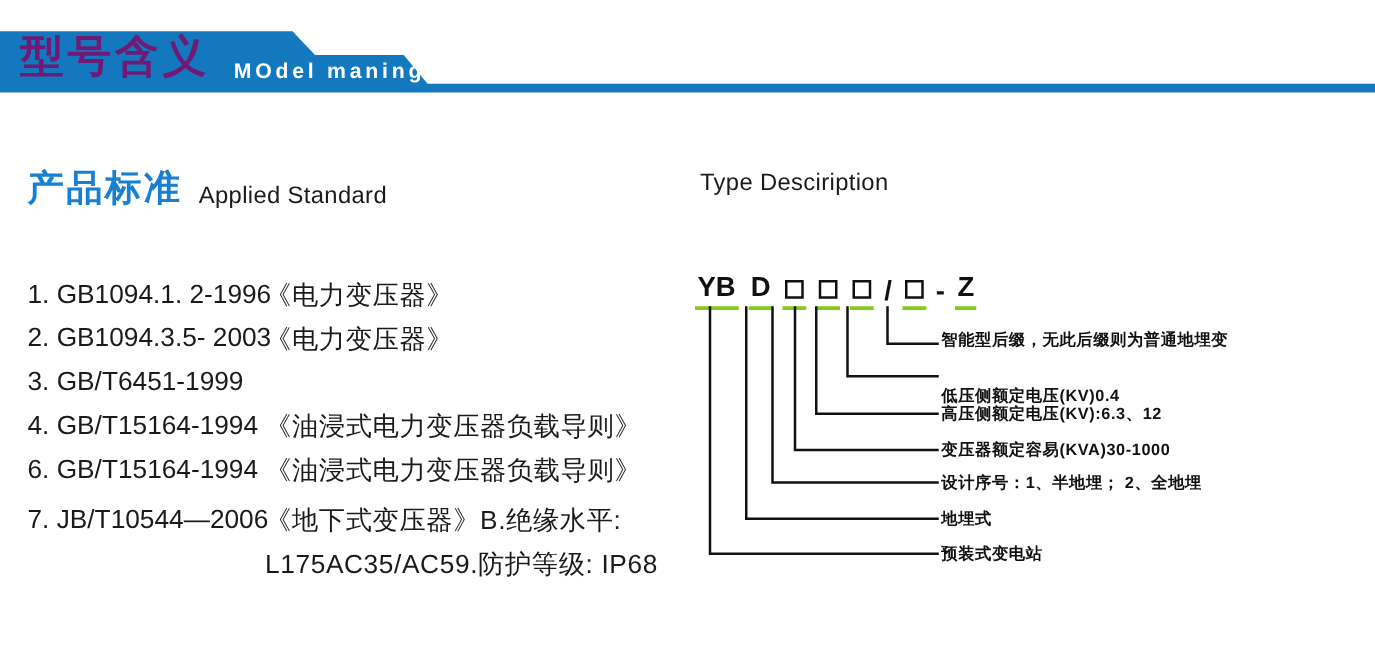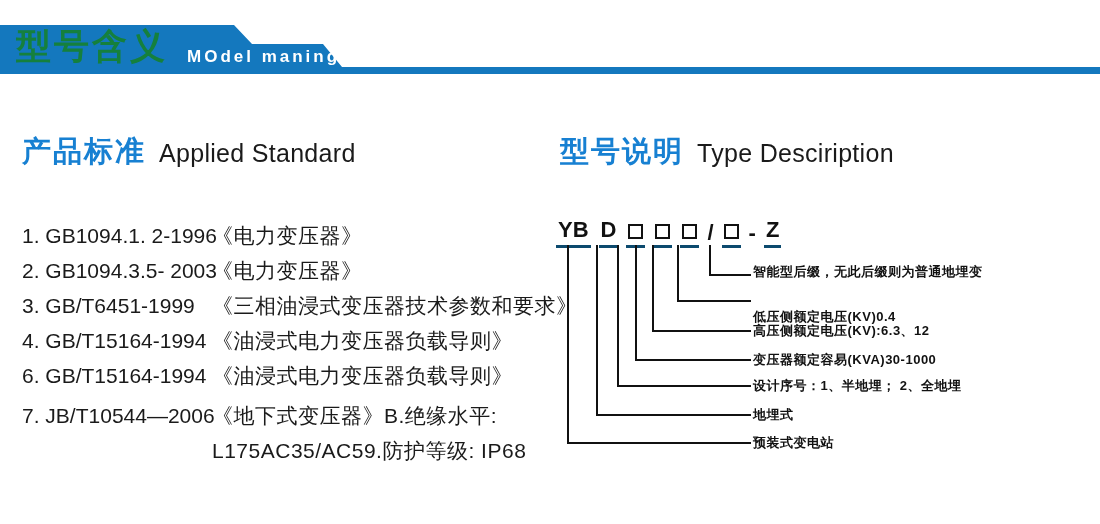--- a/index.html
+++ b/index.html
@@ -4,45 +4,45 @@
 <style>
   html,body{margin:0;padding:0;}
   body{
     width:1100px;height:524px;position:relative;background:#ffffff;
     font-family:"Liberation Sans","DejaVu Sans",sans-serif;
     color:#1a1a1a;overflow:hidden;
   }
   
   .banner-svg{position:absolute;left:0;top:0;}
   .banner-title{
-    position:absolute;left:16px;top:28px;color:#15803d;
+    position:absolute;left:16px;top:28px;color:#701a75;
     font-size:35px;font-weight:700;letter-spacing:3px;line-height:1;
   }
   .banner-subtitle{
     position:absolute;left:187px;top:48px;color:#ffffff;
     font-size:17px;font-weight:700;letter-spacing:3px;line-height:1;
   }
   
   .sec-head{position:absolute;display:flex;align-items:flex-end;gap:13px;white-space:nowrap;}
   .sec-head.left{left:22px;top:136px;}
   .sec-head.right{left:560px;top:136px;}
   .sec-zh{font-size:29px;font-weight:700;color:#1780d2;letter-spacing:2px;line-height:1.1;}
-  .sec-en{font-size:25px;color:#1a1a1a;letter-spacing:0.3px;}
+  .sec-en{font-size:19px;color:#1a1a1a;letter-spacing:0.3px;}
   
   .std-list{position:absolute;left:22px;top:218px;width:530px;}
   .std-row{display:flex;height:35px;align-items:center;font-size:21px;white-space:nowrap;}
   .std-row.gap{margin-top:5px;}
   .std-code{width:190px;flex:0 0 190px;}
   .std-name{letter-spacing:0.5px;}
   
   .model-code{
     position:absolute;left:556px;top:219px;display:flex;align-items:flex-end;
     gap:8px;font-size:22px;font-weight:700;color:#111;line-height:1;
   }
-  .unit{border-bottom:3px solid #0c4a6e;padding:0 2px 4px;display:inline-flex;align-items:flex-end;}
+  .unit{border-bottom:3px solid #84cc16;padding:0 2px 4px;display:inline-flex;align-items:flex-end;}
   .plain{padding:0 0 4px;display:inline-flex;align-items:flex-end;}
   .code-box{width:11px;height:11px;border:2.5px solid #111;margin-bottom:2px;}
   .conn-svg{position:absolute;left:545px;top:243px;}
   .model-labels{position:absolute;left:753px;top:0;}
   .model-label{
     position:absolute;left:0;font-size:13px;font-weight:700;color:#111;
     line-height:22px;white-space:nowrap;letter-spacing:0.5px;
   }
 </style>
 </head>
@@ -52,36 +52,34 @@
   <polygon points="0,25 234,25 252,44 323,44 342,67 1100,67 1100,74 0,74" fill="#1478BE"></polygon>
 </svg>
 <div class="banner-title">型号含义</div>
 <div class="banner-subtitle">MOdel maning</div>
 
 <div class="sec-head left">
   <span class="sec-zh">产品标准</span>
   <span class="sec-en">Applied Standard</span>
 </div>
 <div class="sec-head right">
-  <span class="sec-zh">型号说明</span>
   <span class="sec-en">Type Desciription</span>
 </div>
 
 <div class="std-list">
   <div class="std-row">
     <span class="std-code">1. GB1094.1. 2-1996</span>
     <span class="std-name">《电力变压器》</span>
   </div>
   <div class="std-row">
     <span class="std-code">2. GB1094.3.5- 2003</span>
     <span class="std-name">《电力变压器》</span>
   </div>
   <div class="std-row">
     <span class="std-code">3. GB/T6451-1999</span>
-    <span class="std-name">《三相油浸式变压器技术参数和要求》</span>
   </div>
   <div class="std-row">
     <span class="std-code">4. GB/T15164-1994</span>
     <span class="std-name">《油浸式电力变压器负载导则》</span>
   </div>
   <div class="std-row">
     <span class="std-code">6. GB/T15164-1994</span>
     <span class="std-name">《油浸式电力变压器负载导则》</span>
   </div>
   <div class="std-row gap">

